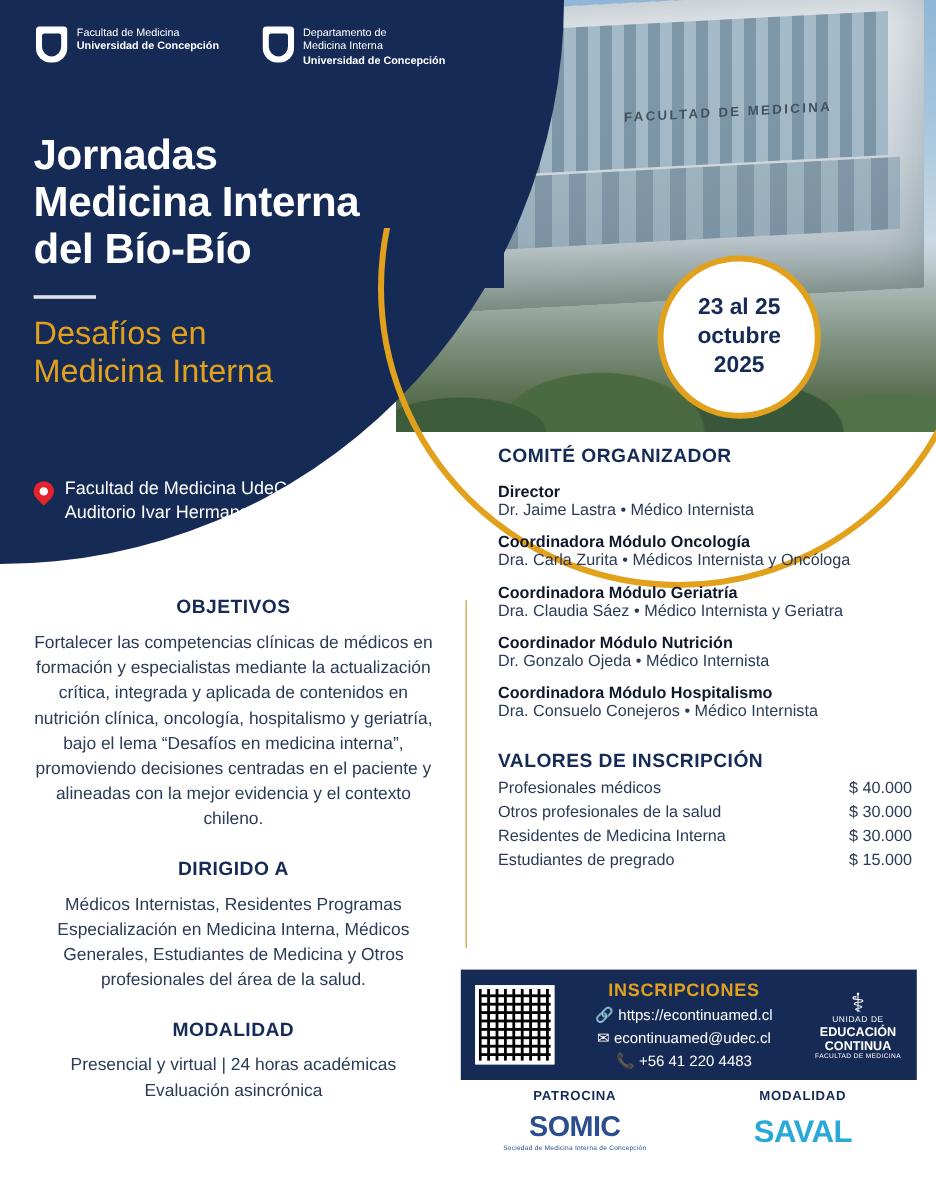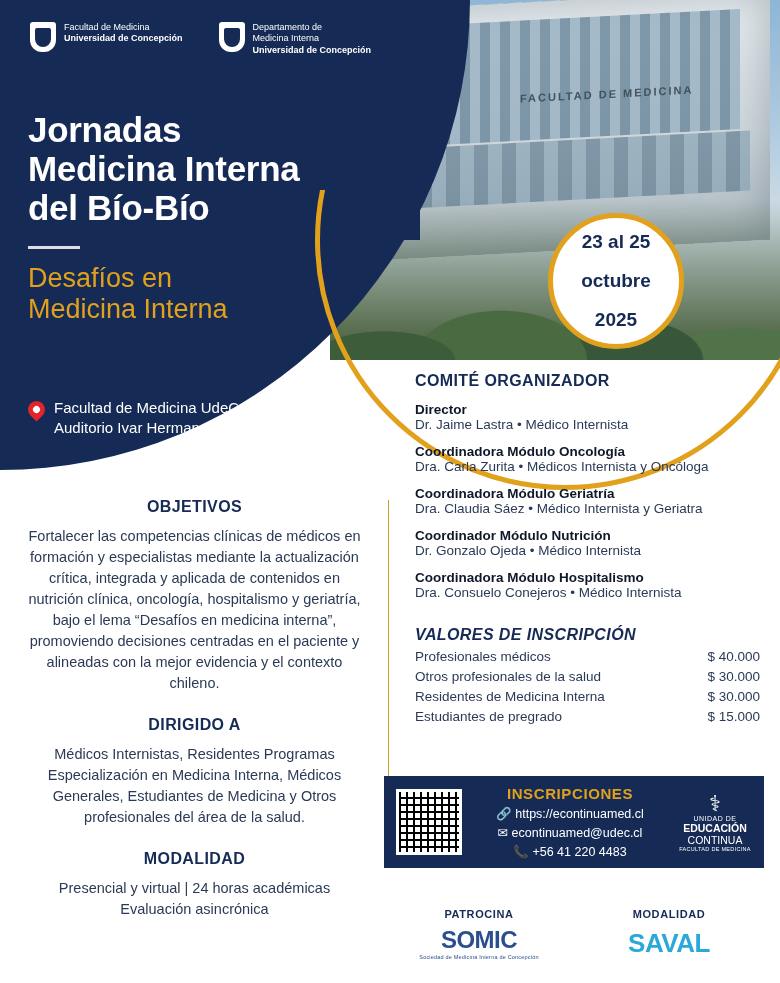--- a/index.html
+++ b/index.html
@@ -100,65 +100,65 @@
     transform: rotate(-45deg); margin-top: 3px; position: relative; flex: none;
   }
   .pin::after { content: ""; position: absolute; left: 5px; top: 5px; width: 7px; height: 7px; background: #fff; border-radius: 50%; }
   .venue-text { color: #ffffff; font-size: 15px; line-height: 1.35; }
 
   
   .datecircle {
     position: absolute; left: 548px; top: 213px; width: 136px; height: 136px;
     border: 5px solid #e2a11c; border-radius: 50%; background: #ffffff;
     display: flex; flex-direction: column; align-items: center; justify-content: center;
-    color: #152a55; font-weight: bold; font-size: 19px; line-height: 1.25; text-align: center; gap: 15px;
+    color: #152a55; font-weight: bold; font-size: 19px; line-height: 1.25; text-align: center;
   }
 
   
   .left-col { position: absolute; left: 22px; top: 498px; width: 345px; text-align: center; }
   .sec-head {
     font-size: 16px; font-weight: bold; color: #152a55; letter-spacing: .4px;
     margin-bottom: 10px;
   }
   .sec-body { font-size: 14.5px; line-height: 1.45; color: #2b3a56; }
   .gap { height: 22px; }
 
   
   .divider { position: absolute; left: 388px; top: 500px; width: 1px; height: 290px; background: #c9a02e; }
   .right-col { position: absolute; left: 415px; top: 372px; width: 345px; }
   .r-head { font-size: 16px; font-weight: bold; color: #152a55; letter-spacing: .4px; }
   .member { margin-top: 12px; }
   .member .role { font-size: 13.5px; font-weight: bold; color: #0f172a; }
   .member .name { font-size: 13.5px; color: #2b3a56; }
 
-  .valores-head { font-size: 16px; font-weight: bold; color: #152a55; letter-spacing: .4px; margin-top: 26px; font-style: italic; }
+  .valores-head { font-size: 16px; font-weight: bold; color: #152a55; letter-spacing: .4px; margin-top: 26px; }
   .price-row { display: flex; justify-content: space-between; font-size: 13.5px; color: #2b3a56; margin-top: 5px; }
   .price-row .amt { font-variant-numeric: tabular-nums; }
 
   
   .insc {
-    position: absolute; left: 384px; top: 776px; width: 380px; height: 92px;
+    position: absolute; left: 384px; top: 808px; width: 380px; height: 92px;
     background: #152a55; display: flex; align-items: center; padding: 0 12px; gap: 12px;
   }
   .qr {
     width: 66px; height: 66px; background: #ffffff; flex: none;
     background-image:
       linear-gradient(90deg,#000 2px, transparent 2px),
       linear-gradient(0deg,#000 2px, transparent 2px);
     background-size: 7px 7px;
     border: 3px solid #fff;
   }
   .insc-mid { flex: 1; text-align: center; color: #fff; }
   .insc-mid .ititle { color: #e2a11c; font-weight: bold; font-size: 15px; letter-spacing: .6px; }
   .insc-mid .line { font-size: 12.5px; margin-top: 4px; }
   .insc-logo { width: 74px; text-align: center; color: #fff; flex: none; }
   .insc-logo .bird { font-size: 22px; line-height: 1; }
   .insc-logo .l1 { font-size: 7px; letter-spacing: .5px; }
   .insc-logo .l2 { font-size: 10.5px; font-weight: bold; }
-  .insc-logo .l3 { font-size: 10.5px; font-weight: normal; }
+  .insc-logo .l3 { font-size: 10.5px; font-weight: bold; }
   .insc-logo .l4 { font-size: 5.5px; letter-spacing: .3px; }
 
   
   .sponsors { position: absolute; left: 384px; top: 908px; width: 380px; display: flex; }
   .sp { flex: 1; text-align: center; }
   .sp .cap { font-size: 11px; font-weight: bold; color: #152a55; letter-spacing: .6px; }
   .somic { margin-top: 6px; font-size: 24px; font-weight: bold; color: #2b4f8e; letter-spacing: -.5px; }
   .somic small { display: block; font-size: 5.5px; font-weight: normal; color: #2b4f8e; letter-spacing: .2px; }
   .saval { margin-top: 8px; font-size: 26px; font-weight: bold; color: #2aa8d8; letter-spacing: -.5px; }
 </style>

